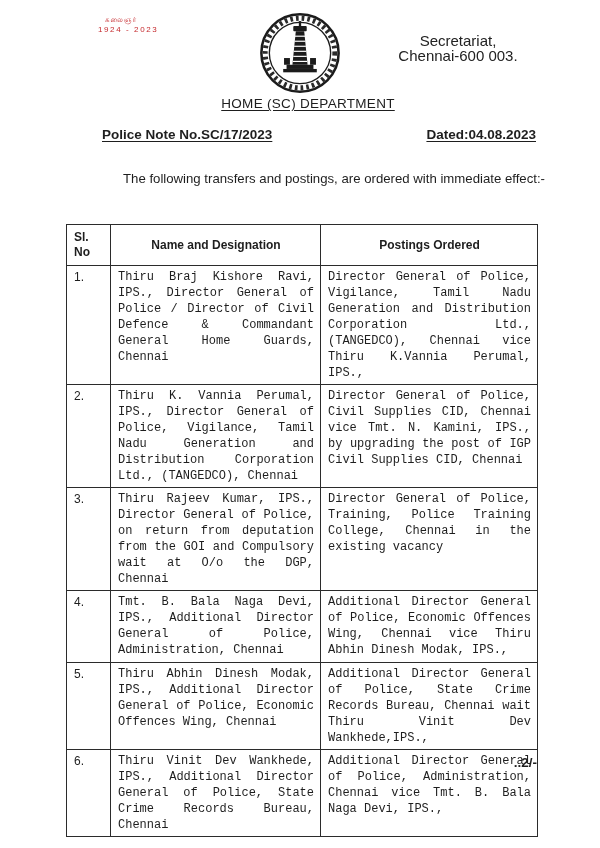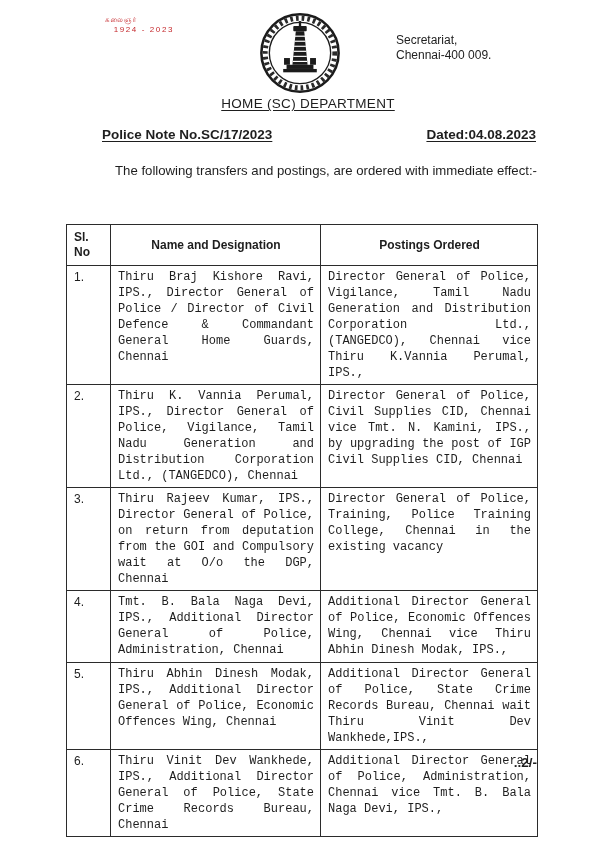--- a/index.html
+++ b/index.html
@@ -4,30 +4,30 @@
 <style>
   html,body{margin:0;padding:0;background:#e8e8e8;}
   .page{
     position:relative;width:600px;height:848px;margin:0 auto;background:#ffffff;
     font-family:"Liberation Sans","DejaVu Sans",sans-serif;color:#1e1e1e;overflow:hidden;
   }
   
   .cent-logo{position:absolute;left:78px;top:16px;width:96px;}
   .cent-tamil{color:#c5292d;font-size:7px;letter-spacing:1px;margin-left:27px;line-height:8px;}
   .cent-100{color:#c5292d;font-weight:bold;font-size:40px;line-height:32px;letter-spacing:-3px;}
-  .cent-years{color:#c5292d;font-size:8px;letter-spacing:1.6px;margin-left:5px;margin-top:1px;text-align:right;}
+  .cent-years{color:#c5292d;font-size:8px;letter-spacing:1.6px;margin-left:20px;margin-top:1px;}
   .emblem{position:absolute;left:258px;top:11px;width:84px;height:84px;}
-  .address{position:absolute;left:396px;top:33px;width:124px;
-           font-size:12px;line-height:15px;color:#222;}
+  .address{position:absolute;left:396px;top:33px;width:124px;text-align:center;
+           font-size:15px;line-height:15px;color:#222;}
   .dept{position:absolute;top:96px;left:0;width:100%;text-align:center;font-size:13.5px;
         letter-spacing:.3px;text-decoration:underline;text-underline-offset:2px;padding-left:8px;}
   .note-line{position:absolute;top:127px;left:78px;right:64px;display:flex;
              justify-content:space-between;font-size:13.5px;font-weight:bold;}
   .note-line span{text-decoration:underline;text-underline-offset:2px;padding-left:24px;}
-  .intro{position:absolute;top:158px;left:65px;width:470px;margin:4px;font-size:13.2px;
+  .intro{position:absolute;top:158px;left:65px;width:470px;margin:12px;font-size:13.2px;
          line-height:17.5px;text-align:justify;text-indent:46px;}
   
   table.postings{position:absolute;top:197px;left:66px;width:471px;border-collapse:collapse;
                  table-layout:fixed;font-size:12px;line-height:16px;margin-top:27px;}
   table.postings th,table.postings td{border:1px solid #2b2b2b;vertical-align:top;
                  padding:3px 6px 3px 7px;word-wrap:break-word;}
   table.postings th{font-weight:bold;vertical-align:middle;padding-top:5px;padding-bottom:5px;}
   col.c-sl{width:44px;}col.c-name{width:210px;}col.c-post{width:217px;}
   th.h-sl{text-align:left;padding-left:8px;line-height:15px;}
   th.h-name,th.h-post{text-align:center;}
@@ -69,21 +69,21 @@
         <line x1="43" y1="42" x2="57" y2="42"></line>
         <line x1="42.5" y1="48" x2="57.5" y2="48"></line>
         <line x1="42" y1="54" x2="58" y2="54"></line>
         <line x1="41.5" y1="60" x2="58.5" y2="60"></line>
       </g>
     </svg>
   </div>
 
   <div class="address">
     <div>Secretariat,</div>
-    <div>Chennai-400 009.</div>
+    <div>Chennai-600 003.</div>
   </div>
 
   <div class="dept">HOME (SC) DEPARTMENT</div>
 
   <div class="note-line">
     <span>Police Note No.SC/17/2023</span>
     <span>Dated:04.08.2023</span>
   </div>
 
   <p class="intro">The following transfers and postings, are ordered with immediate effect:-</p>

